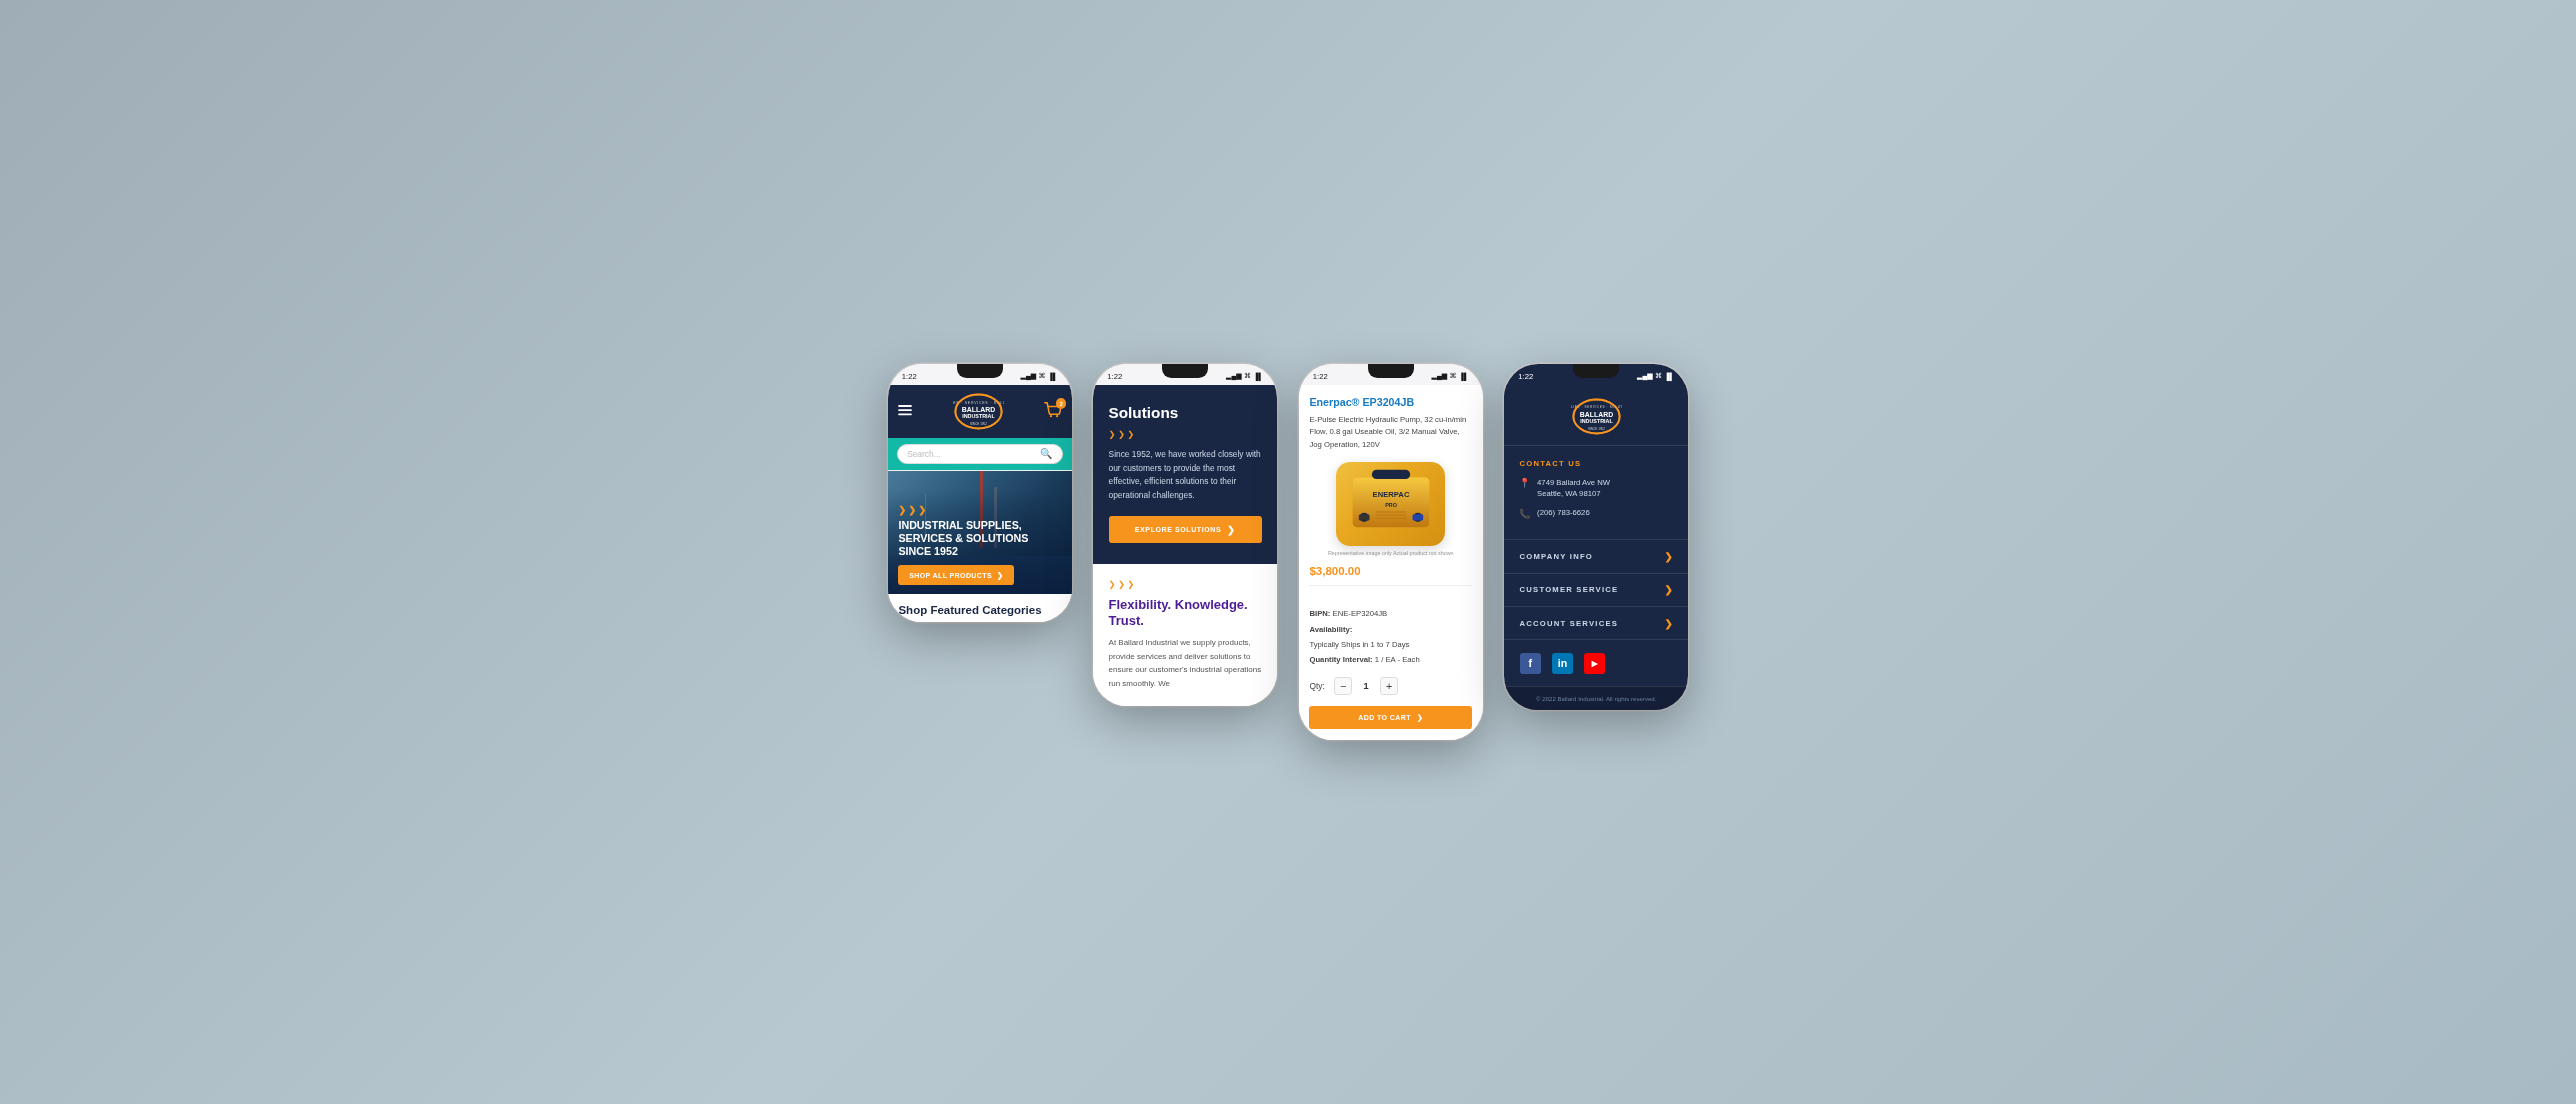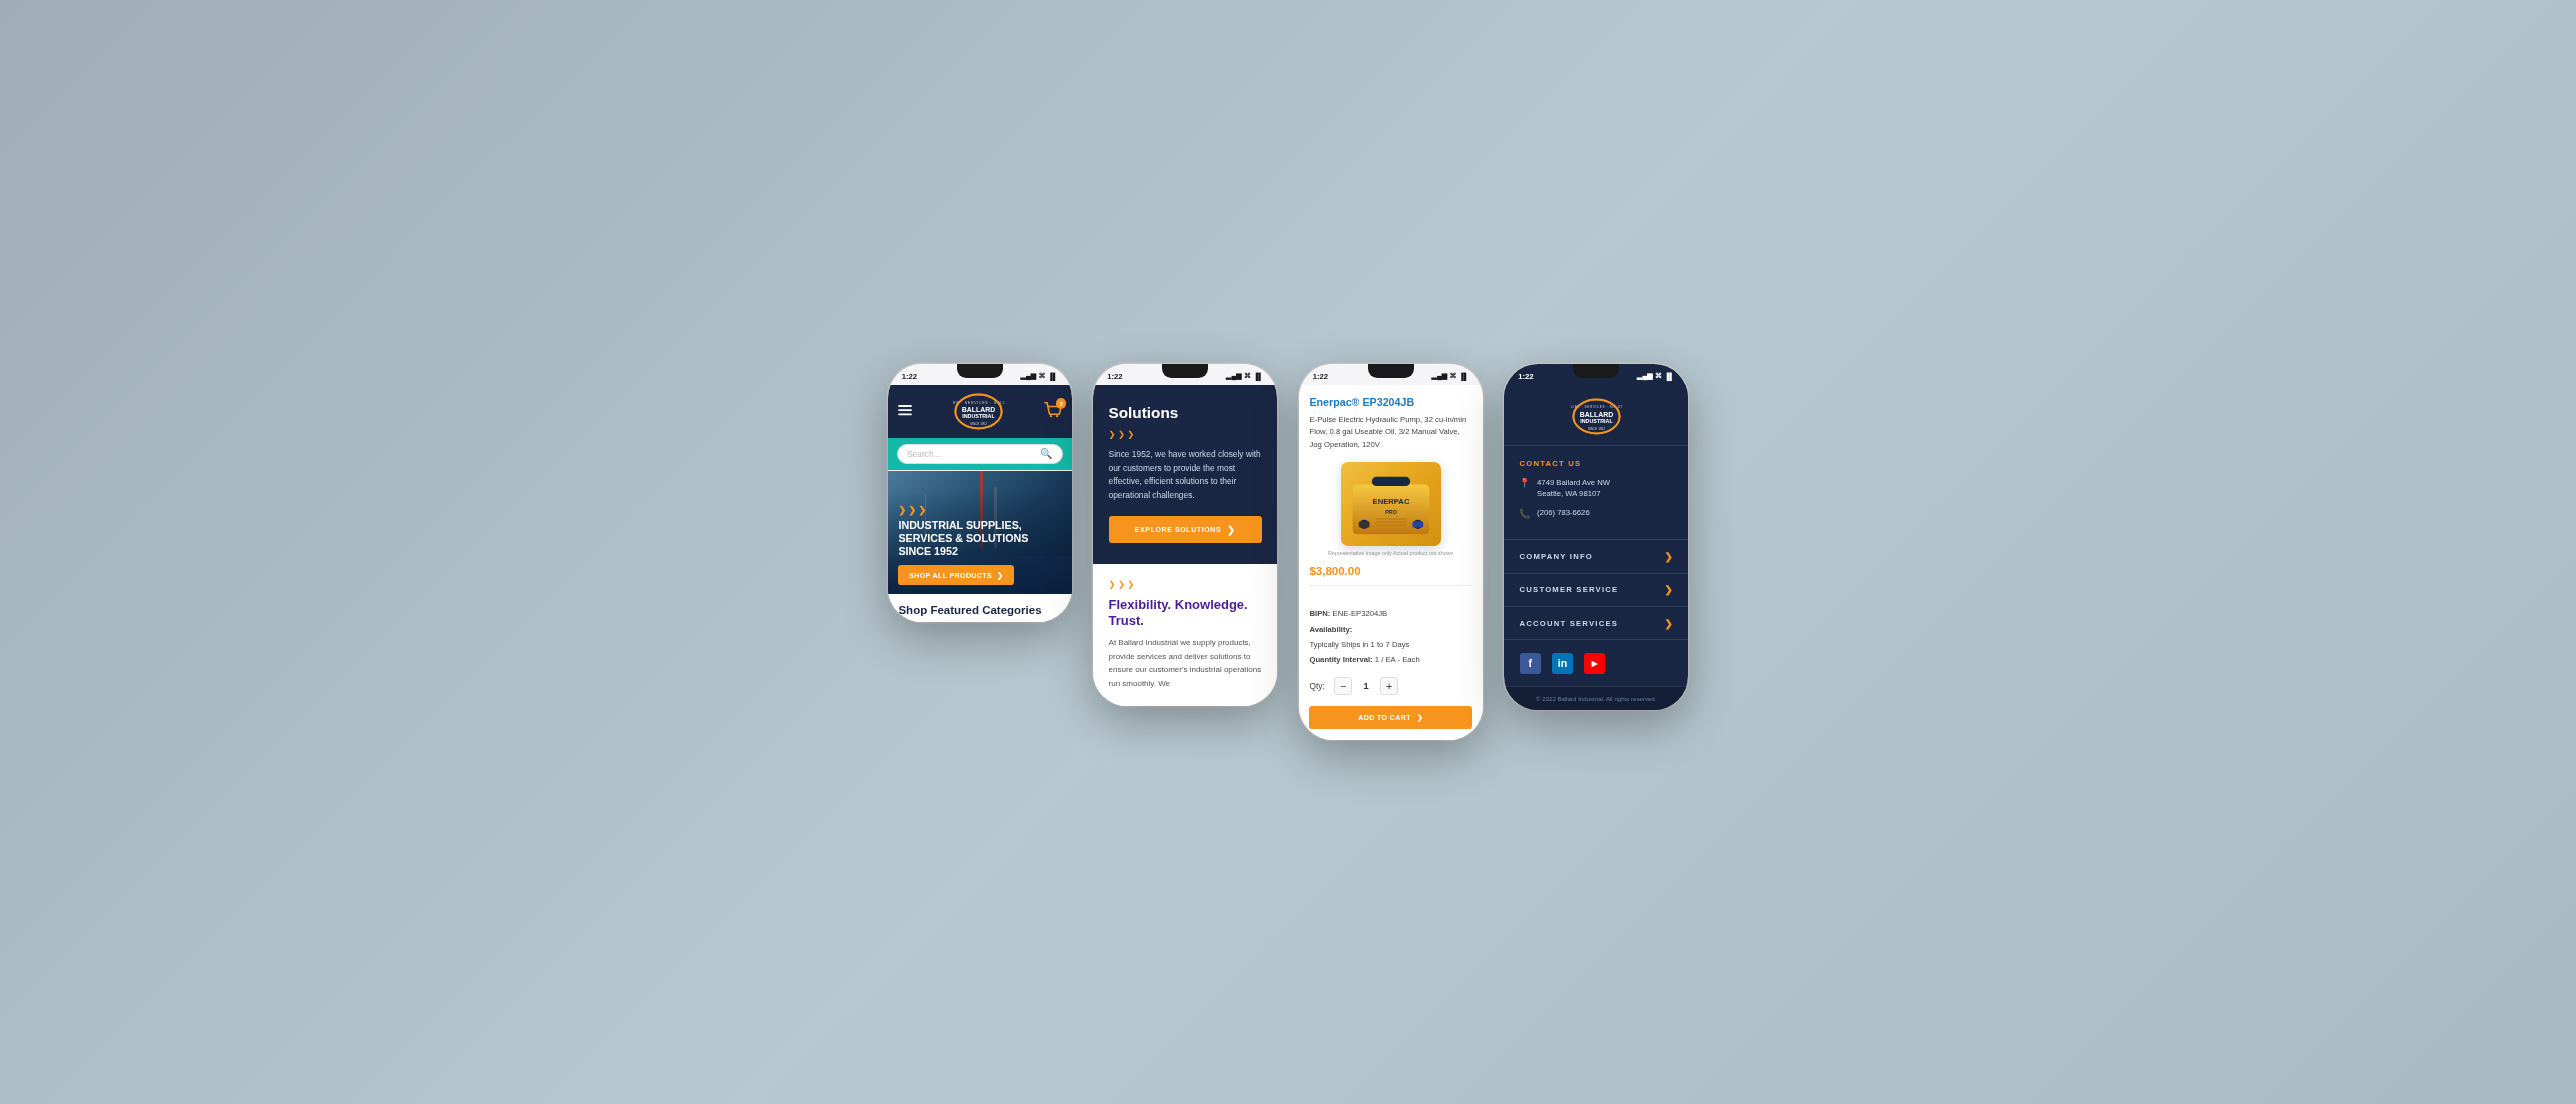--- a/index.html
+++ b/index.html
@@ -27,21 +27,21 @@
       overflow: hidden;
       position: relative;
     }
     .phone-notch-bar {
       background: #f5f5f7;
       display: flex;
       align-items: center;
       justify-content: space-between;
       padding: 7.7px 14px 4.6px;
       font-size: 7.7px;
-      font-weight: 700;
+      font-weight: 400;
       color: #1a1a1a;
       gap: 48px;
     }
     .notch-center {
       width: 46px;
       height: 14px;
       background: #1a1a1a;
       border-radius: 0 0 9.2px 9.2px;
       position: absolute;
       left: 50%;
@@ -252,26 +252,26 @@
       font-size: 7.7px;
       line-height: 1.6;
       margin-bottom: 10.7px;
     }
     .product-image-wrap {
       display: flex;
       justify-content: center;
       margin-bottom: 4.6px;
     }
     .product-image-box {
-      width: 100px;
+      width: 109px;
       height: 84px;
       background: linear-gradient(135deg, #f0c040 0%, #e8a820 40%, #d49010 100%);
-      border-radius: 7px;
-      display: flex;
-      align-items: flex-end;
+      border-radius: 14px;
+      display: flex;
+      align-items: flex-start;
       justify-content: center;
       position: relative;
       box-shadow: 0 3.1px 11.5px rgba(0,0,0,0.15);
     }
     .representative-text {
       color: #999;
       font-size: 5.4px;
       text-align: center;
       margin-bottom: 9.2px;
     }

